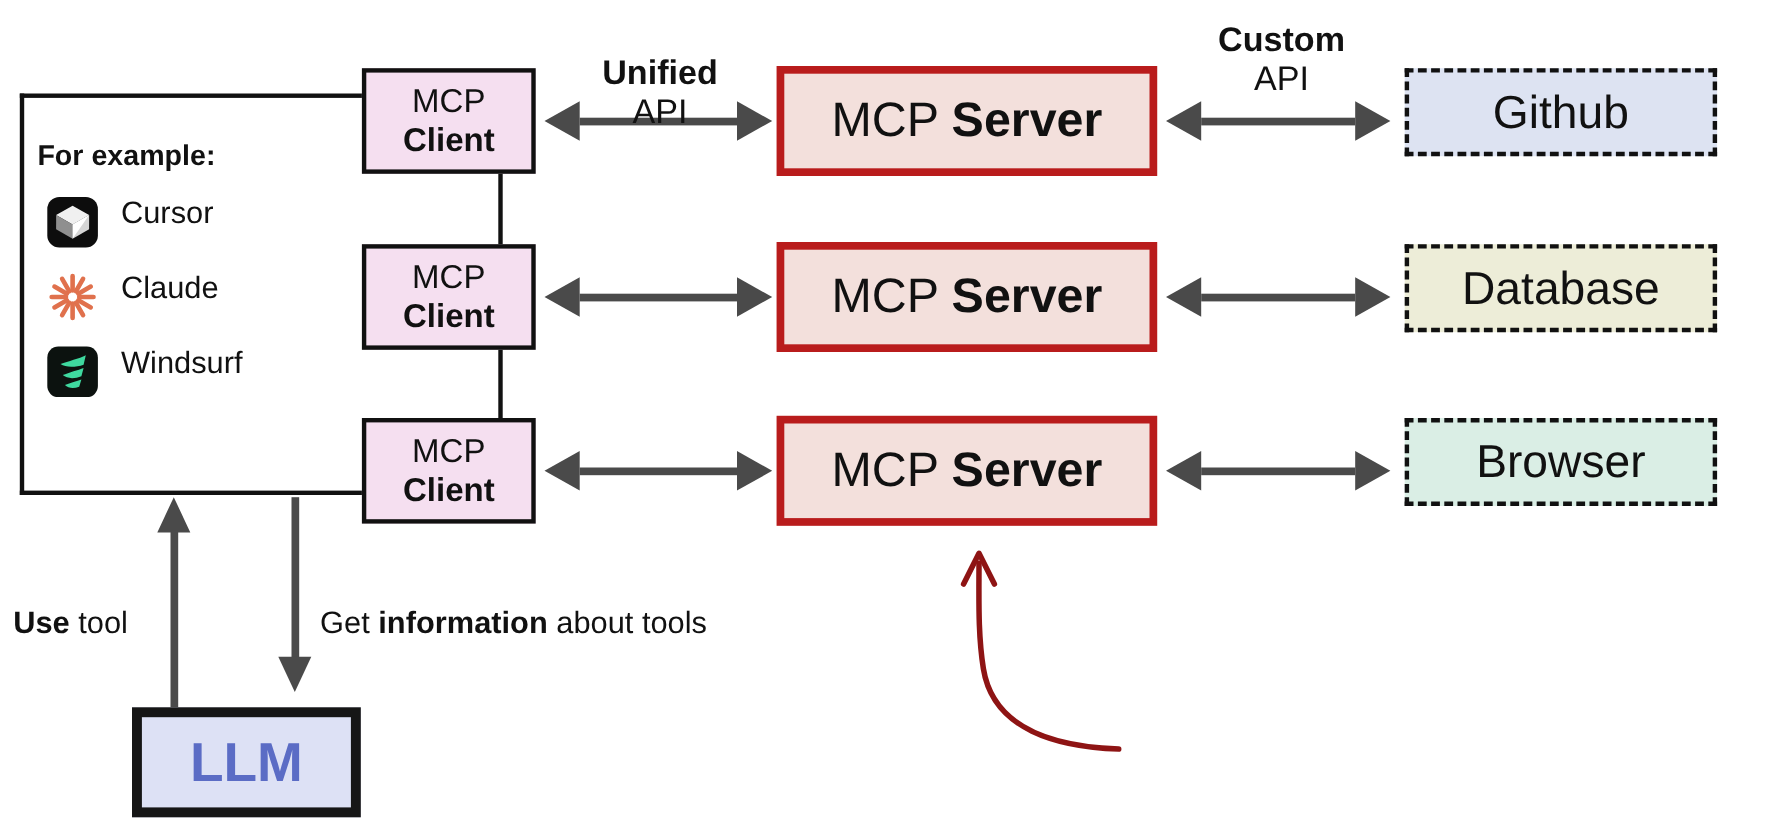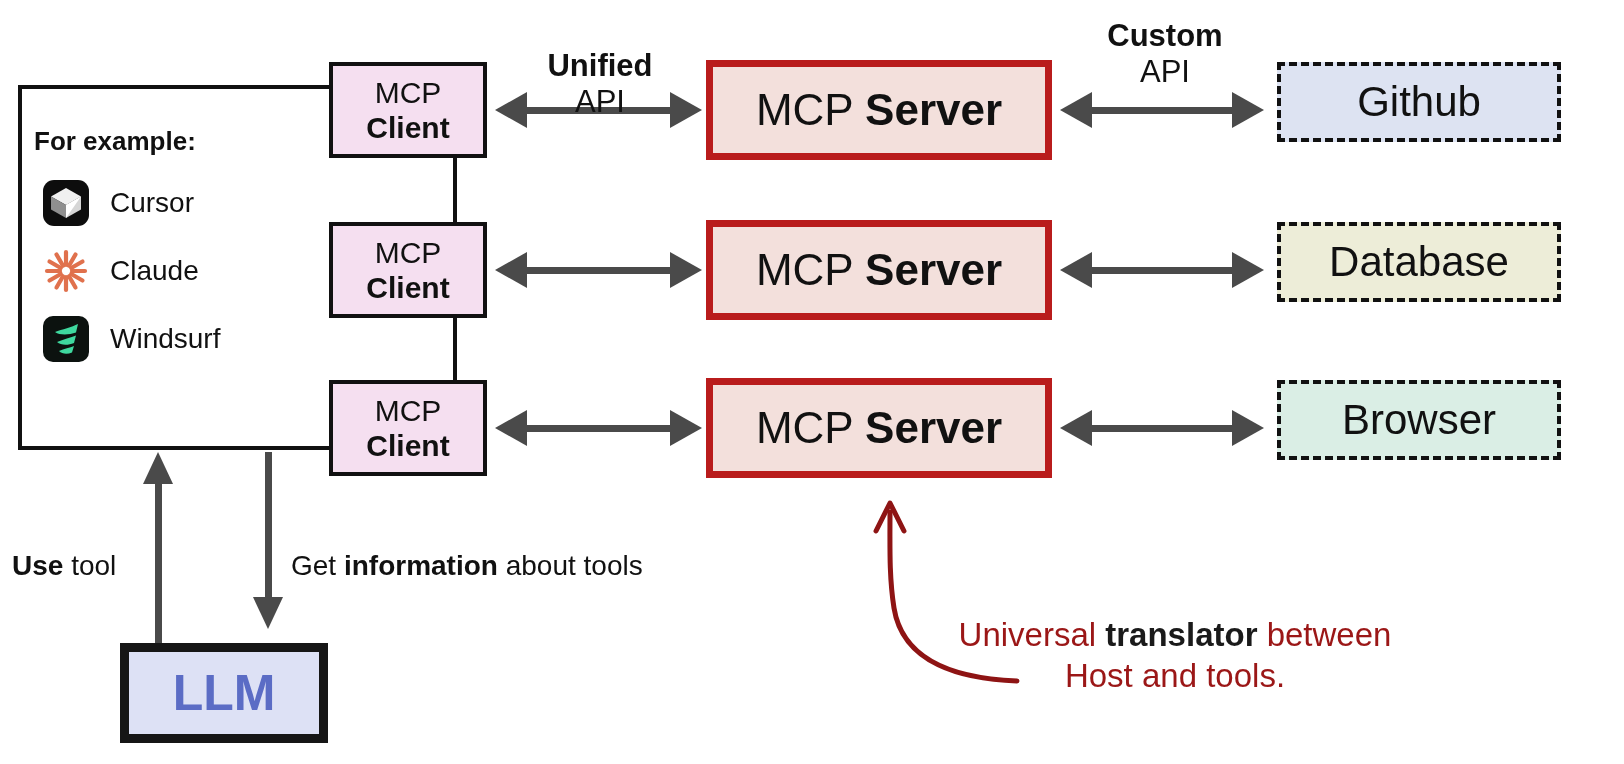--- a/index.html
+++ b/index.html
@@ -14,21 +14,21 @@
   .title { left:22px; top:14px; font-size:52px; letter-spacing:-1.5px; white-space:nowrap; }
   .title .b { font-weight:800; }
 
   
   .host-outline {
     left:18px; top:85px; width:312px; height:365px;
     border-left:4px solid #111; border-top:4px solid #111; border-bottom:4px solid #111;
   }
   .for-example { left:34px; top:126px; font-size:26px; font-weight:700; }
   .app-list { left:42px; top:178px; display:flex; flex-direction:column; gap:19px; }
-  .app-item { display:flex; align-items:center; gap:20px; height:49px; }
+  .app-item { display:flex; gap:20px; height:49px; }
   .app-item .label { font-size:28px; }
   .app-icon { width:48px; height:48px; flex:0 0 48px; }
 
   
   .node { display:flex; align-items:center; justify-content:center; text-align:center; }
   .client-box {
     left:329px; width:158px; height:96px; border:4px solid #111;
     background:#f5dff0; font-size:30px; line-height:35px;
   }
   .client-box .b { font-weight:800; }
@@ -232,18 +232,14 @@
 
   <div class="abs node llm-box" style="background-color: rgb(221, 225, 245); color: rgb(91, 108, 197);">
     <span>LLM</span>
   </div>
 
   <svg class="abs overlay-svg" viewBox="0 0 1624 764">
     <path d="M 1017 681 C 962 679 903 664 894 608 C 889 577 890 545 890 512" fill="none" stroke="#8e1414" stroke-width="5" stroke-linecap="round"></path>
     <polyline points="876,531 890,503 904,531" fill="none" stroke="#8e1414" stroke-width="5" stroke-linecap="round" stroke-linejoin="round"></polyline>
   </svg>
 
-  <div class="abs annotation" style="color: rgb(155, 23, 23);">
-    <span>Universal </span><span class="b">translator</span><span> between</span><br>
-    <span>Host and tools.</span>
-  </div>
 
 </div>
 
 </body></html>

